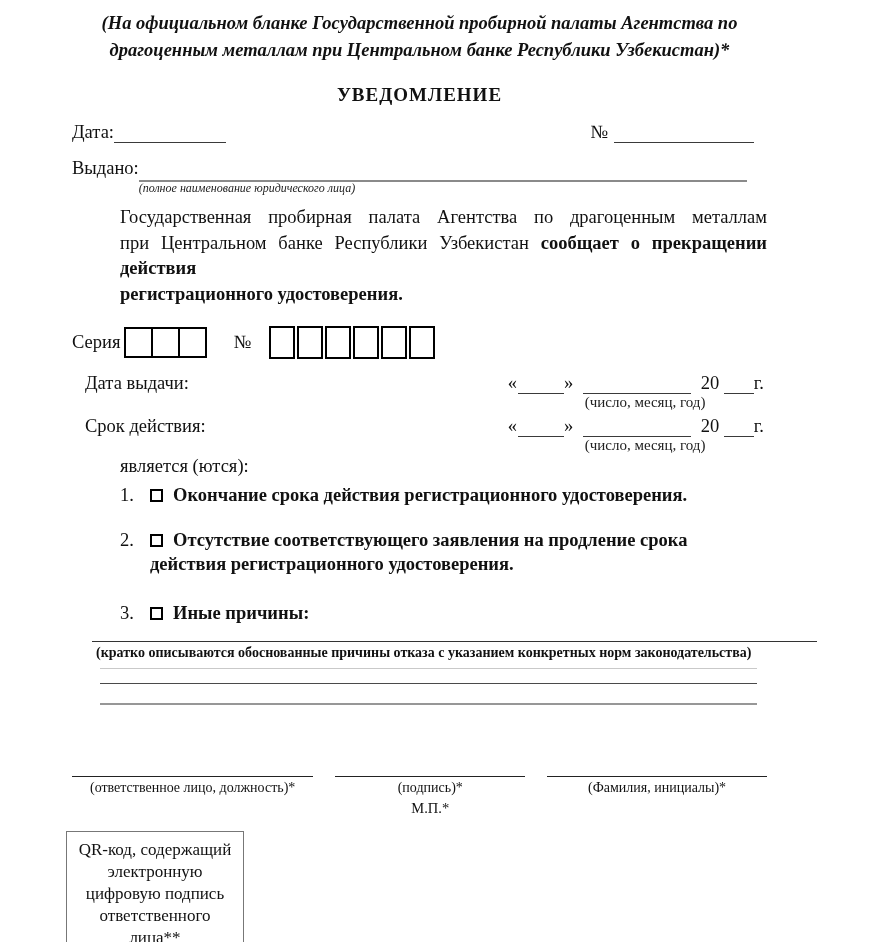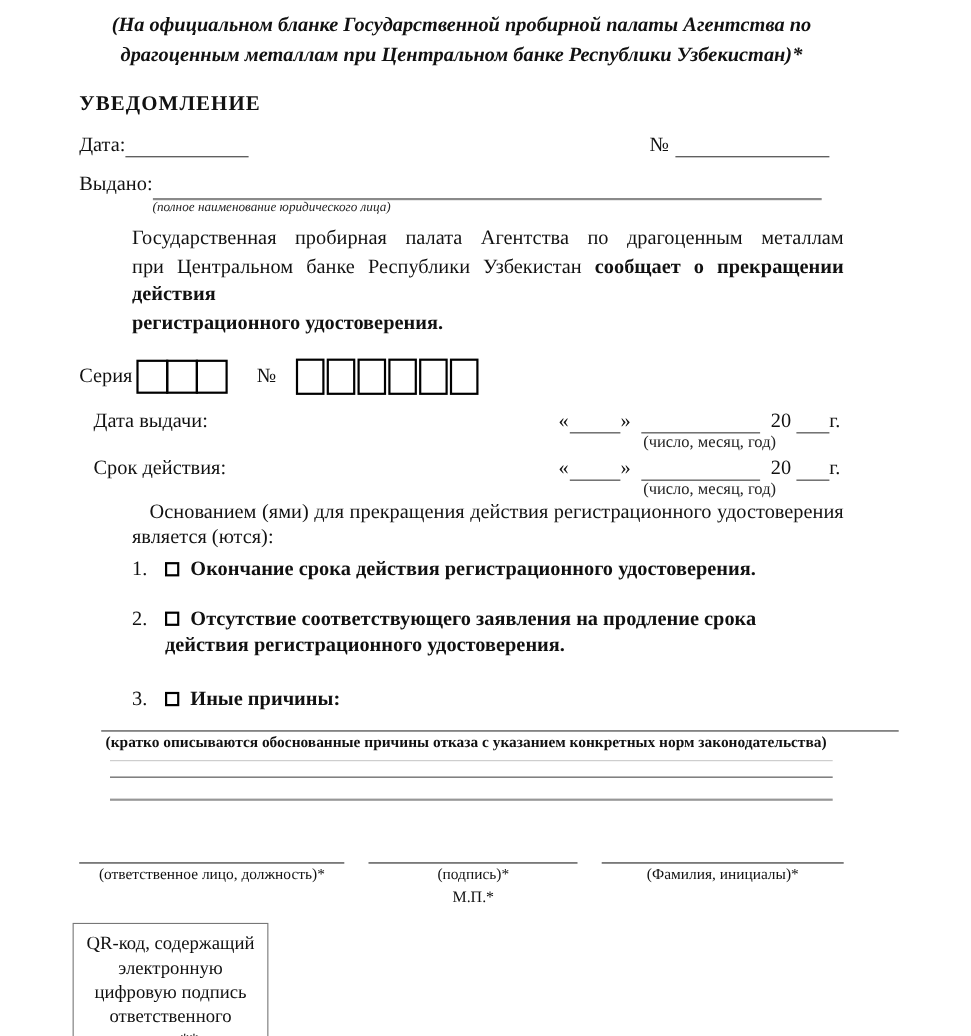--- a/index.html
+++ b/index.html
@@ -10,21 +10,21 @@
     color:#111; font-size:18.5px;
   }
   .page { padding:10px 116px 0 72px; position:relative; }
 
   
   .letterhead {
     font-weight:bold; font-style:italic; text-align:center;
     line-height:27px; max-width:826px; margin:0 auto;
   }
   .doc-title {
-    font-weight:bold; font-size:19px;
+    text-align:center; font-weight:bold; font-size:19px;
     letter-spacing:1px; margin-top:20px;
   }
 
   
   .blank { display:inline-block; border-bottom:1.6px solid #3a3a3a; height:19px; vertical-align:bottom; }
   .w112 { width:112px; } .w140 { width:140px; } .w46 { width:46px; } .w108 { width:108px; } .w30 { width:30px; }
 
   .row-datenum { display:flex; justify-content:space-between; margin-top:16px; height:24px; }
   .dn-right { margin-right:13px; }
   .dn-right .lbl { margin-right:6px; }
@@ -80,21 +80,21 @@
 
   
   .reasons-topline { margin-top:16px; margin-left:20px; margin-right:-50px; border-top:1.6px solid #333; height:0; }
   .reasons-cap { margin-left:24px; margin-top:2px; font-size:14px; font-weight:bold; line-height:18px; }
   .wline { margin-left:28px; width:657px; height:0; }
   .wline-1 { margin-top:6px; border-top:1px solid #c9c9c9; }
   .wline-2 { margin-top:14px; border-top:1.6px solid #4a4a4a; }
   .wline-3 { margin-top:19px; border-top:2.5px solid #979797; }
 
   
-  .sig-row { display:flex; margin-top:56px; }
+  .sig-row { display:flex; margin-top:71px; }
   .sig-col { text-align:center; }
   .sig-c1 { width:258px; }
   .sig-c2 { width:203px; margin-left:22px; }
   .sig-c3 { width:235px; margin-left:22px; }
   .sig-line { border-top:1.8px solid #222; height:0; }
   .sig-cap { font-size:14px; margin-top:3px; }
   .sig-mp { font-size:14.5px; margin-top:4px; }
 
   
   .qr-box {
@@ -166,21 +166,20 @@
     <span class="lbl">Срок действия:</span>
     <span class="date-pattern">
       <span class="qmark">«</span><span class="blank w46"></span><span class="qmark">»</span>&nbsp;
       <span class="blank w108 with-cap"><span class="cap-small">(число, месяц, год)</span></span>&nbsp;
       <span>20</span>
       <span class="blank w30"></span><span>г.</span>
     </span>
   </div>
 
   <div class="basis">
-    <div class="pline just indent">Основанием (ями) для прекращения действия регистрационного удостоверения</div>
     <div class="pline">является (ются):</div>
   </div>
 
   <div class="item item-1">
     <span class="item-num">1.</span>
     <span class="item-body"><span class="checkbox"></span><span>Окончание срока действия регистрационного удостоверения.</span></span>
   </div>
 
   <div class="item item-2">
     <span class="item-num">2.</span>

